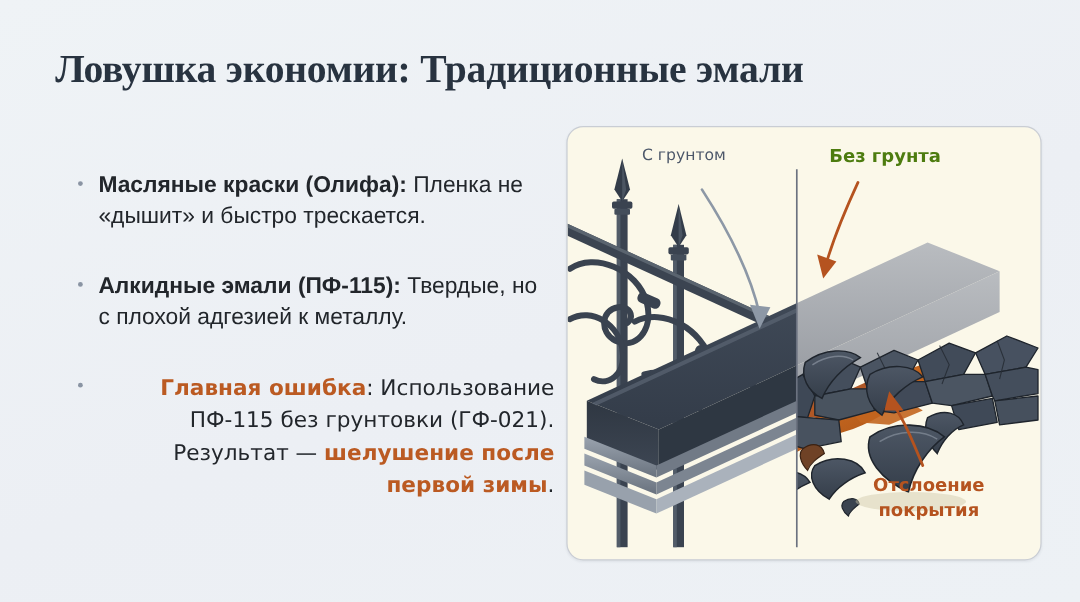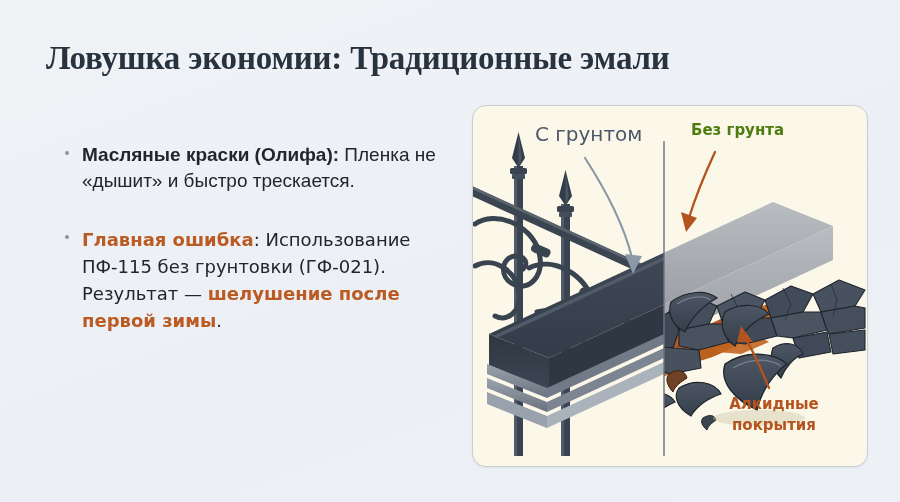--- a/index.html
+++ b/index.html
@@ -65,20 +65,21 @@
     line-height: 26px;
     color: #22262b;
   }
   .b-grotesque .btext {
     font-family: "Liberation Sans", sans-serif;
   }
   .b-humanist .btext {
     font-family: "DejaVu Sans", sans-serif;
     font-size: 18px;
     line-height: 27px;
+    text-align: right;
   }
   .lead { font-weight: bold; }
   .accent { color: #bb5a22; font-weight: bold; }
   .accent-b3 { color: #bb5a22; font-weight: bold; }
 
   
   #panel {
     position: absolute;
     left: 472px;
     top: 105px;
@@ -97,21 +98,21 @@
     font-family: "DejaVu Sans", sans-serif;
     font-size: 15px;
     font-weight: bold;
     white-space: nowrap;
   }
   #label-primed {
     left: 62px;
     top: 16px;
     color: #4c5769;
     font-weight: normal;
-    font-size: 20px;
+    font-size: 13px;
   }
   #label-unprimed {
     left: 218px;
     top: 15px;
     color: #4d7c0f;
   }
   #label-peeling {
     left: 236px;
     top: 288px;
     color: #b5531f;
@@ -130,20 +131,26 @@
 
   <div id="bullets">
 
     <div class="bullet b-grotesque">
       <span class="dot"></span>
       <div class="btext">
         <span class="lead">Масляные краски (Олифа):</span><span> Пленка не «дышит» и быстро трескается.</span>
       </div>
     </div>
 
+    <div class="bullet b-grotesque">
+      <span class="dot"></span>
+      <div class="btext">
+        <span class="lead">Алкидные эмали (ПФ-115):</span><span> Твердые, но с плохой адгезией к металлу.</span>
+      </div>
+    </div>
 
     <div class="bullet b-humanist">
       <span class="dot"></span>
       <div class="btext">
         <span class="accent-b3">Главная ошибка</span><span>: Использование ПФ-115 без грунтовки (ГФ-021). Результат — </span><span class="accent">шелушение после первой зимы</span><span>.</span>
       </div>
     </div>
 
   </div>
 
@@ -319,17 +326,17 @@
         <g>
           <path d="M296 282 C 286 258, 280 244, 272 232" fill="none" stroke="#b5531f" stroke-width="2.3" stroke-linecap="round"></path>
           <path d="M268 220 L280 236 L264 236 Z" fill="#b5531f"></path>
         </g>
 
       </g>
     </svg>
 
     <div class="lbl" id="label-primed">С грунтом</div>
     <div class="lbl" id="label-unprimed">Без грунта</div>
-    <div class="lbl" id="label-peeling">Алкидные покрытия</div>
+    <div class="lbl" id="label-peeling">Отслоение покрытия</div>
 
   </div>
 
 </div>
 
 </body></html>

